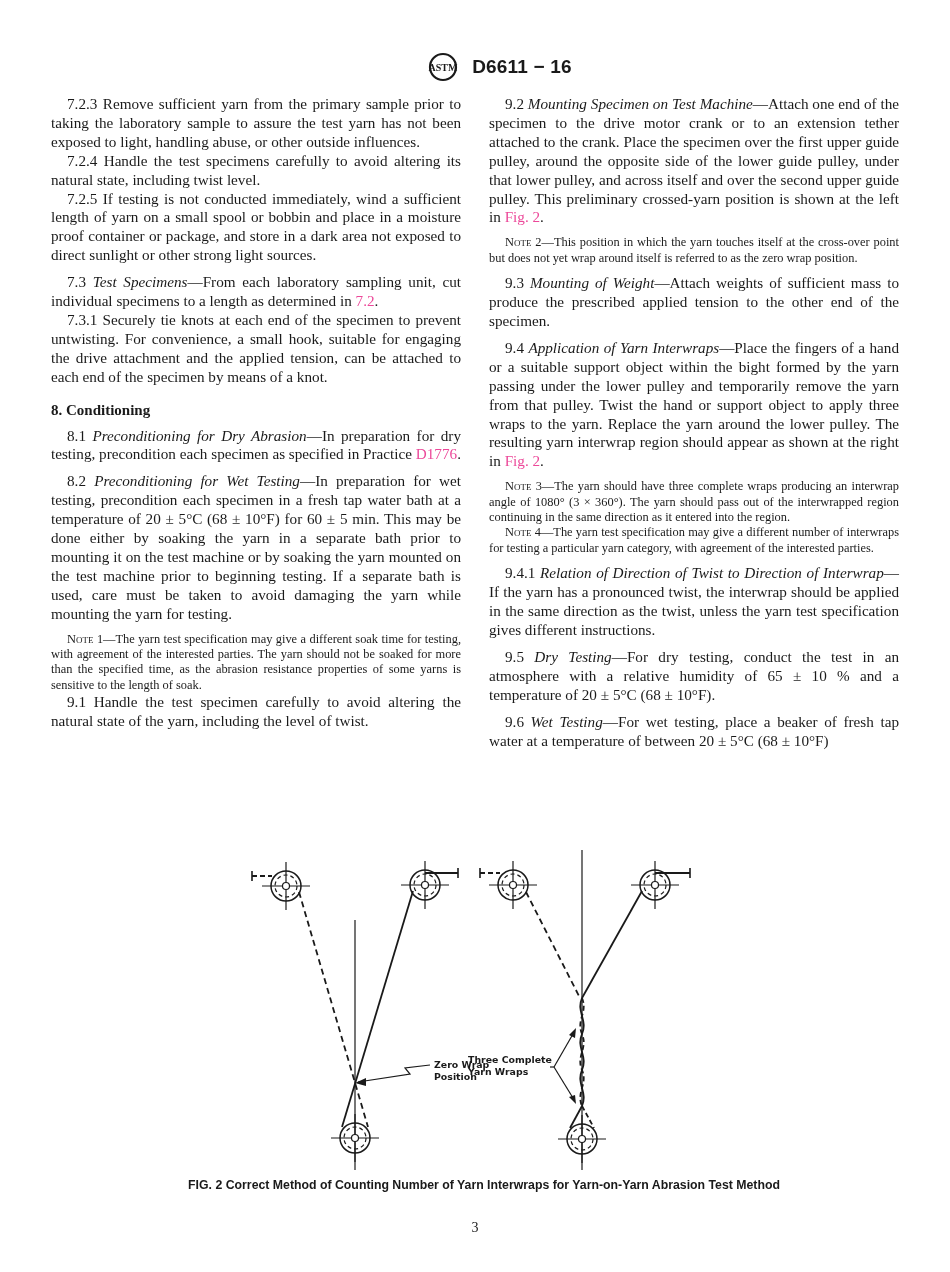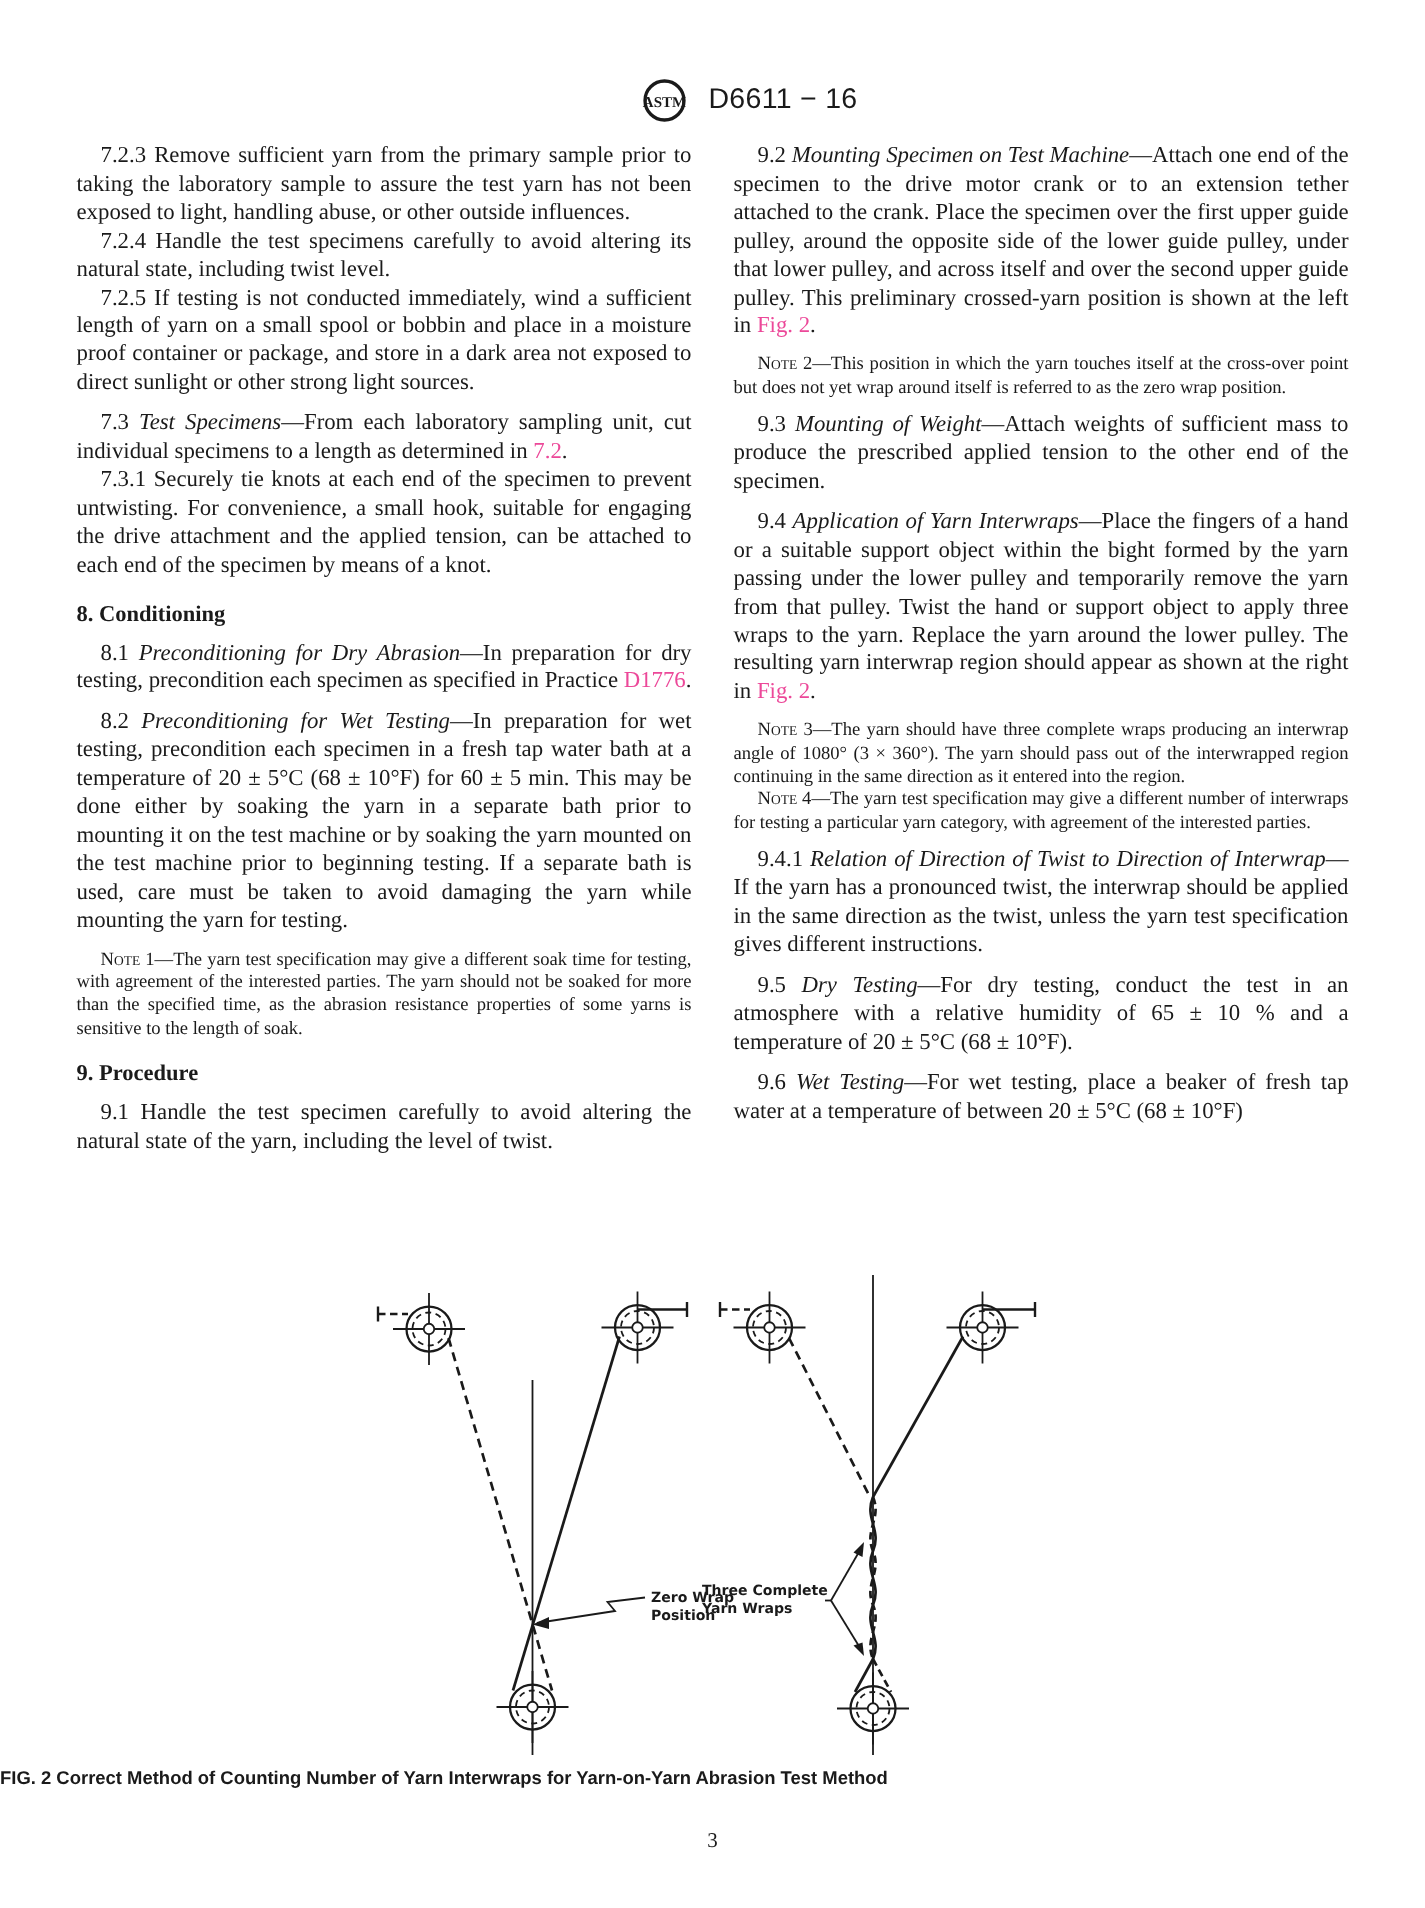--- a/index.html
+++ b/index.html
@@ -1,34 +1,34 @@
 <!DOCTYPE html>
 <html><head>
 <meta charset="utf-8">
 <style>
   html, body { margin:0; padding:0; background:#ffffff; }
   body { width:950px; height:1272px; position:relative; overflow:hidden;
          font-family:"Liberation Serif", "DejaVu Serif", serif; color:#1a1a1a; }
   .header { position:absolute; top:52px; left:0; width:950px; text-align:center;padding-left:23px; }
   .header .logo { display:inline-block; vertical-align:middle; width:38px; height:30px; margin-right:6px; }
   .header .std { display:inline-block; vertical-align:middle; font-family:"Liberation Sans", "DejaVu Sans", sans-serif;
-                 font-weight:normal; font-size:19px; letter-spacing:0.2px; }
+                 font-weight:bold; font-size:19px; letter-spacing:0.2px; }
   .col { position:absolute; top:95px; width:410px; font-size:15.2px; line-height:18.9px; text-align:justify; }
   .col.left { left:51px; }
   .col.right { left:489px; }
   p { margin:0; text-indent:16px; }
   p.sp { margin-top:8px; }
   .note { font-size:12.4px; line-height:15.4px; margin-top:8px; text-indent:16px; text-align:justify; }
   .note.tight { margin-top:0; }
   .sc { font-variant:small-caps; }
   .h { font-weight:bold; font-size:15px; margin-top:14px; margin-bottom:7px; text-indent:0; }
   .link { color:#ec4899; }
   i { }
   .figure { position:absolute; left:230px; top:840px; width:490px; height:340px; }
-  .caption { position:absolute; top:1178px; left:0; width:780px; text-align:left;
+  .caption { position:absolute; top:1178px; left:0; width:780px; text-align:right;
              font-family:"Liberation Sans", "DejaVu Sans", sans-serif; font-weight:bold; font-size:12.3px; }
   .pagenum { position:absolute; top:1220px; left:0; width:950px; text-align:center; font-size:14px; }
   .figlabel { font-family:"DejaVu Sans", "Liberation Sans", sans-serif; font-weight:bold; font-size:9.4px; fill:#1a1a1a; }
 </style>
 </head>
 <body>
 
 <div class="header">
   <svg class="logo" viewBox="0 0 38 30">
     <ellipse cx="19" cy="15" rx="13" ry="13" fill="none" stroke="#1a1a1a" stroke-width="2.2"></ellipse>
@@ -48,21 +48,20 @@
   <div class="h">8. Conditioning</div>
   <p>
     <span>8.1</span>&nbsp;<i>Preconditioning for Dry Abrasion</i><span>—In preparation for dry testing, precondition each specimen as specified in Practice </span><a class="link">D1776</a><span>.</span>
   </p>
   <p class="sp">
     <span>8.2</span>&nbsp;<i>Preconditioning for Wet Testing</i><span>—In preparation for wet testing, precondition each specimen in a fresh tap water bath at a temperature of 20 ± 5°C (68 ± 10°F) for 60 ± 5 min. This may be done either by soaking the yarn in a separate bath prior to mounting it on the test machine or by soaking the yarn mounted on the test machine prior to beginning testing. If a separate bath is used, care must be taken to avoid damaging the yarn while mounting the yarn for testing.</span>
   </p>
   <div class="note">
     <span class="sc">Note 1</span><span>—The yarn test specification may give a different soak time for testing, with agreement of the interested parties. The yarn should not be soaked for more than the specified time, as the abrasion resistance properties of some yarns is sensitive to the length of soak.</span>
   </div>
-  <div class="h">9. Procedure</div>
   <p>9.1 Handle the test specimen carefully to avoid altering the natural state of the yarn, including the level of twist.</p>
 </div>
 
 <div class="col right">
   <p>
     <span>9.2</span>&nbsp;<i>Mounting Specimen on Test Machine</i><span>—Attach one end of the specimen to the drive motor crank or to an extension tether attached to the crank. Place the specimen over the first upper guide pulley, around the opposite side of the lower guide pulley, under that lower pulley, and across itself and over the second upper guide pulley. This preliminary crossed-yarn position is shown at the left in </span><a class="link">Fig. 2</a><span>.</span>
   </p>
   <div class="note">
     <span class="sc">Note 2</span><span>—This position in which the yarn touches itself at the cross-over point but does not yet wrap around itself is referred to as the zero wrap position.</span>
   </div>

